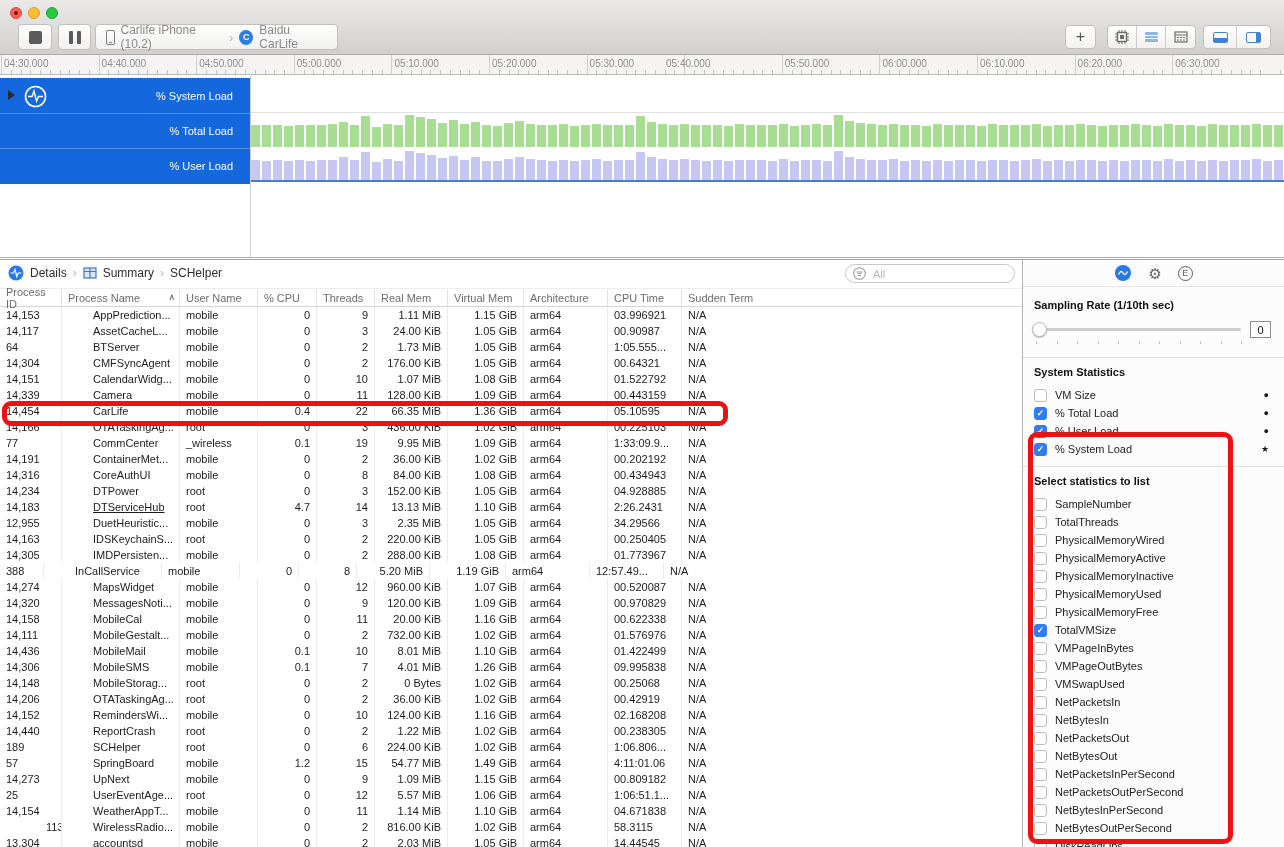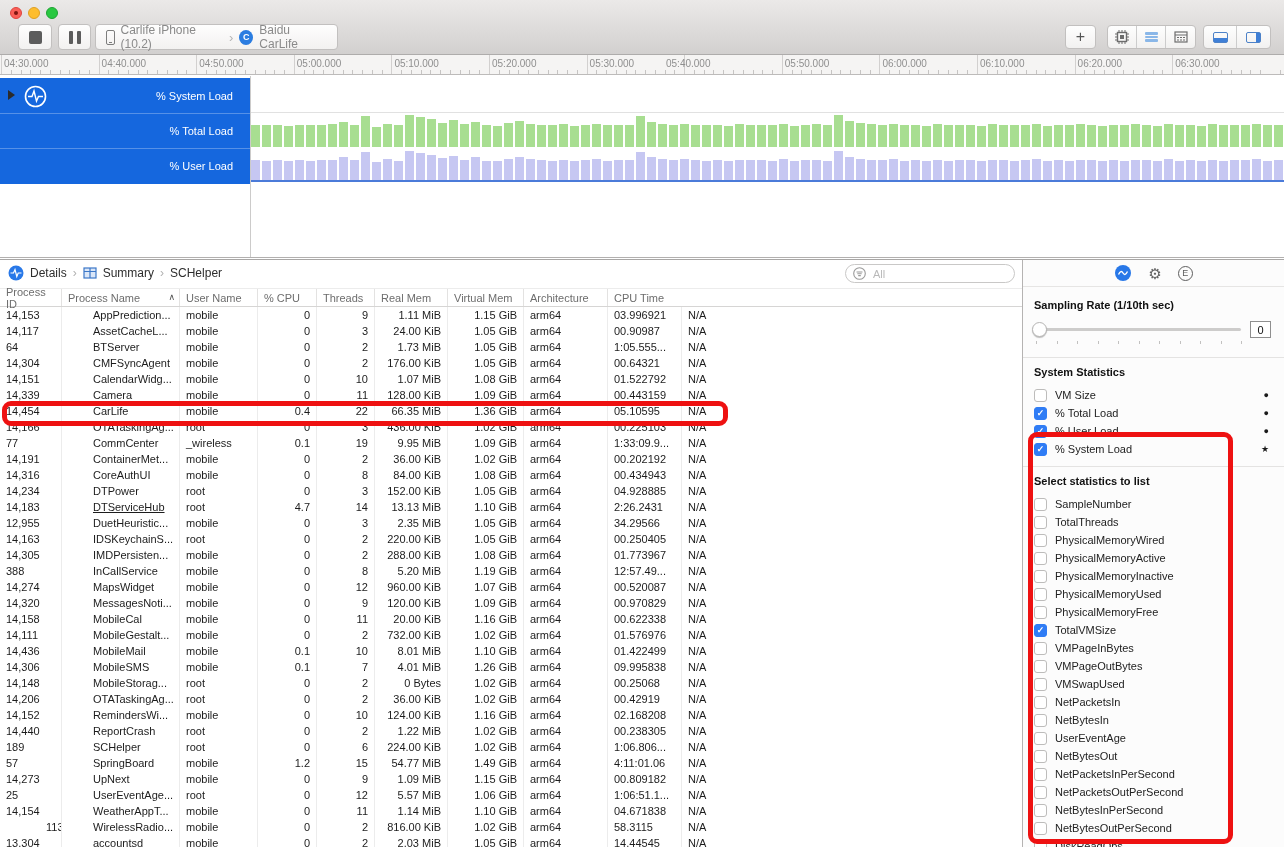--- a/index.html
+++ b/index.html
@@ -574,20 +574,21 @@
     <div class="thead" id="thead">
         <div class="hc" style="width: 62px;">Process ID</div>
         <div class="hc" style="width: 118px;">Process Name<span class="sortglyph">∧</span></div>
         <div class="hc" style="width: 78px;">User Name</div>
         <div class="hc" style="width: 59px;">% CPU</div>
         <div class="hc" style="width: 58px;">Threads</div>
         <div class="hc" style="width: 73px;">Real Mem</div>
         <div class="hc" style="width: 76px;">Virtual Mem</div>
         <div class="hc" style="width: 84px;">Architecture</div>
         <div class="hc" style="width: 74px;">CPU Time</div>
+        <div class="hc" style="width: 340px;">Sudden Term</div>
       </div>
     <div class="tbody" id="tbody">
         <div class="trow">
           <div class="tc" style="width: 62px;">14,153</div>
           <div class="tc name" style="width: 118px;">AppPrediction...</div>
           <div class="tc" style="width: 78px;">mobile</div>
           <div class="tc r" style="width: 59px;">0</div>
           <div class="tc r" style="width: 58px;">9</div>
           <div class="tc r" style="width: 73px;">1.11 MiB</div>
           <div class="tc r" style="width: 76px;">1.15 GiB</div>
@@ -769,21 +770,21 @@
           <div class="tc" style="width: 78px;">mobile</div>
           <div class="tc r" style="width: 59px;">0</div>
           <div class="tc r" style="width: 58px;">2</div>
           <div class="tc r" style="width: 73px;">288.00 KiB</div>
           <div class="tc r" style="width: 76px;">1.08 GiB</div>
           <div class="tc" style="width: 84px;">arm64</div>
           <div class="tc" style="width: 74px;">01.773967</div>
           <div class="tc" style="width: 340px;">N/A</div>
         </div>
         <div class="trow">
-          <div class="tc" style="width: 62px;">388</div>
+          <div class="tc" style="width: 44px;">388</div>
           <div class="tc name" style="width: 118px;">InCallService</div>
           <div class="tc" style="width: 78px;">mobile</div>
           <div class="tc r" style="width: 59px;">0</div>
           <div class="tc r" style="width: 58px;">8</div>
           <div class="tc r" style="width: 73px;">5.20 MiB</div>
           <div class="tc r" style="width: 76px;">1.19 GiB</div>
           <div class="tc" style="width: 84px;">arm64</div>
           <div class="tc" style="width: 74px;">12:57.49...</div>
           <div class="tc" style="width: 340px;">N/A</div>
         </div>
@@ -1096,21 +1097,21 @@
             <div class="chk-row">
               <span class="chk"></span>
               <span class="chk-lab">NetPacketsIn</span>
             </div>
             <div class="chk-row">
               <span class="chk"></span>
               <span class="chk-lab">NetBytesIn</span>
             </div>
             <div class="chk-row">
               <span class="chk"></span>
-              <span class="chk-lab">UserEventAge</span>
+              <span class="chk-lab">NetPacketsOut</span>
             </div>
             <div class="chk-row">
               <span class="chk"></span>
               <span class="chk-lab">NetBytesOut</span>
             </div>
             <div class="chk-row">
               <span class="chk"></span>
               <span class="chk-lab">NetPacketsInPerSecond</span>
             </div>
             <div class="chk-row">

